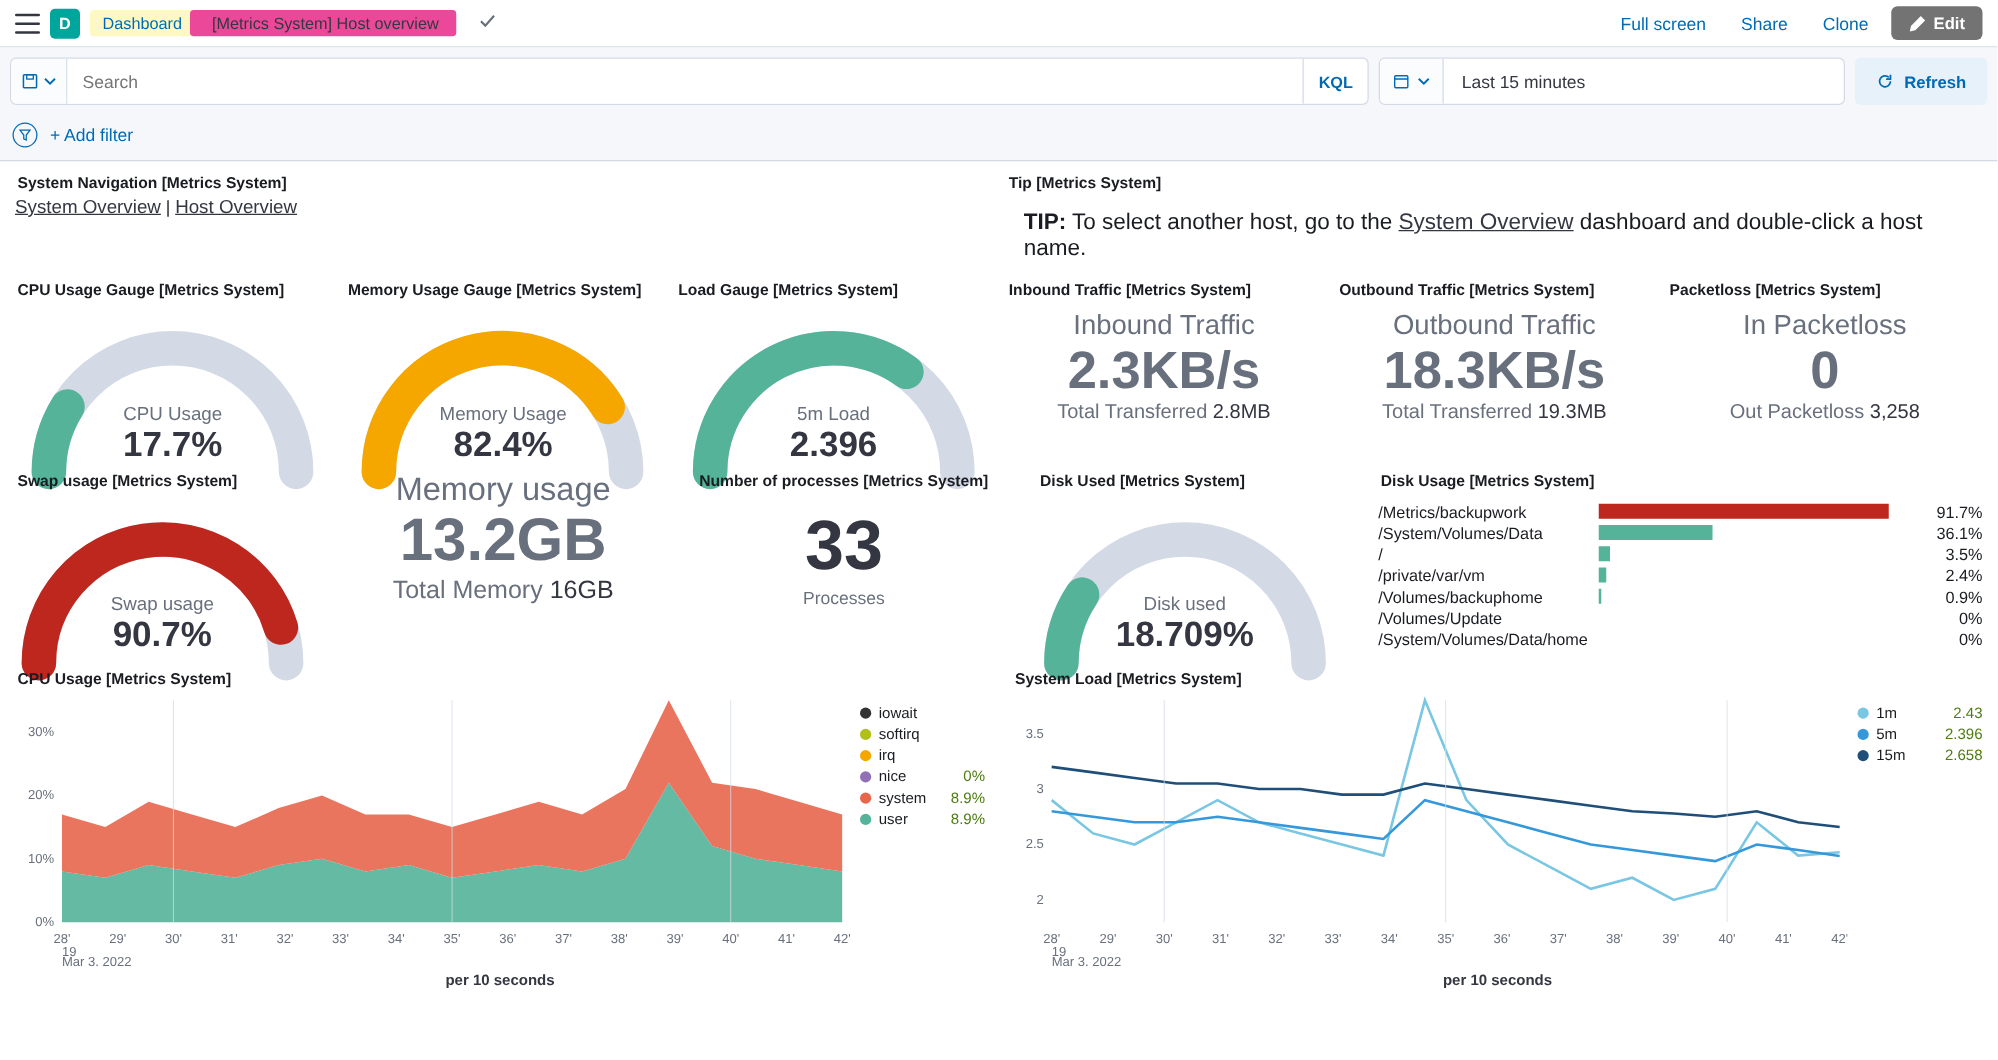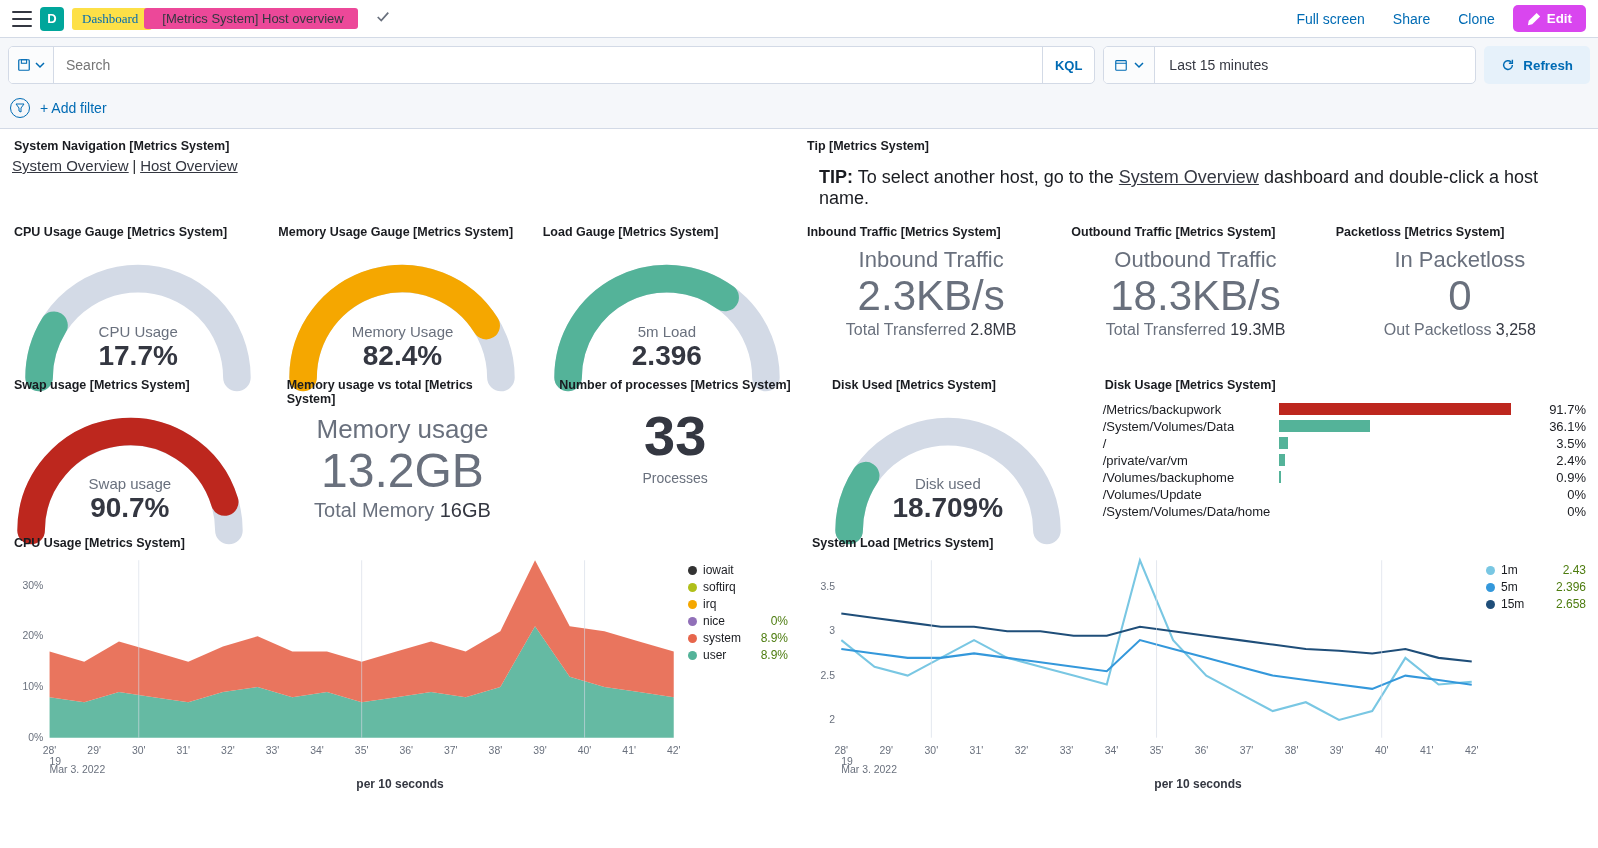--- a/index.html
+++ b/index.html
@@ -28,26 +28,26 @@
     display: flex; align-items: center; height: 38px;
     padding: 0 12px; border-bottom: 1px solid var(--border);
     gap: 8px;
   }
   .hamburger { width: 20px; height: 16px; display:flex; flex-direction:column; justify-content:space-between; cursor:pointer; }
   .hamburger span { height:2px; background:#343741; border-radius:1px; }
   .app-badge { width:24px; height:24px; border-radius:4px; background:#00a69b; color:#fff; font-weight:700; display:flex; align-items:center; justify-content:center; font-size:13px; }
   .crumbs { display:flex; align-items:center; }
   .crumb { position:relative; padding: 3px 14px 3px 18px; background:#ec4899; color:#343741; font-size:13px; display:flex; align-items:center; border-radius:3px; }
   .crumb.first { padding-left:10px; }
-  .crumb.link { background:#fde047; color:var(--blue); font-weight:500; cursor:pointer;font-family:Liberation Serif, serif; }
+  .crumb.link { background:#fef9c3; color:var(--blue); font-weight:500; cursor:pointer; }
   .crumb + .crumb { margin-left:-8px; }
   .check-ico { margin-left:10px; color:var(--gray-text); }
   .spacer { flex:1; }
   .top-link { color:var(--blue); font-weight:500; padding:6px 10px; cursor:pointer; }
-  .edit-btn { background:#d946ef; color:#fff; border:none; border-radius:5px; padding:6px 14px; font-weight:600; display:flex; align-items:flex-end; gap:6px; cursor:pointer; }
+  .edit-btn { background:#737373; color:#fff; border:none; border-radius:5px; padding:6px 14px; font-weight:600; display:flex; align-items:flex-end; gap:6px; cursor:pointer; }
 
   
   .query-row { display:flex; padding:8px 8px 0 8px; gap:8px; align-items:stretch; border-bottom:1px solid var(--border); background:var(--gray-bg); flex-wrap:wrap; }
   .query-group { display:flex; border:1px solid var(--border); border-radius:5px; background:#fff; flex:1; overflow:hidden; }
   .query-opts { display:flex; align-items:center; padding:0 8px; border-right:1px solid var(--border); color:var(--blue); gap:4px; background:#fbfcfd; }
   .query-input { flex:1; border:none; outline:none; padding:10px 12px; font-size:14px; color:var(--gray-text); }
   .kql { padding:0 12px; display:flex; align-items:center; color:var(--blue); font-weight:600; font-size:13px; border-left:1px solid var(--border); cursor:pointer; }
   .date-group { display:flex; border:1px solid var(--border); border-radius:5px; background:#fff; overflow:hidden; }
   .date-btn { display:flex; align-items:center; padding: 0 10px; border-right:1px solid var(--border); color:var(--blue); gap:6px; background:#fbfcfd; }
   .date-txt { display:flex; align-items:center; padding:0 14px; min-width:320px; color:#343741; }
@@ -67,21 +67,21 @@
   .grid-row { display:grid; grid-template-columns: repeat(6, 1fr); gap:0; }
   .cell { padding:0 6px; }
   .gauge-wrap { display:flex; flex-direction:column; align-items:center; padding-top:8px; }
   .gauge-wrap svg { width:100%; max-width:230px; }
   .gauge-mid { position:relative; text-align:center; margin-top:-78px; }
   .gauge-label { color:var(--gray-text); font-size:15px; }
   .gauge-val { font-size:28px; font-weight:600; color:#343741; }
 
   .stat-block { text-align:center; padding-top:4px; }
   .stat-label { color:var(--gray-text); font-size:22px; }
-  .stat-big { font-size:42px; font-weight:400; color:#343741; line-height:1.1; }
+  .stat-big { font-size:42px; font-weight:700; color:#343741; line-height:1.1; }
   .stat-sub { color:var(--gray-text); font-size:16px; margin-top:2px; }
   .stat-huge { font-size:56px; font-weight:800; color:#343741; line-height:1; }
   .stat-small { color:var(--gray-text); font-size:14px; margin-top:6px; }
 
   .disk-list { padding-top:4px; font-size:13px; }
   .disk-row { display:grid; grid-template-columns: 170px 1fr 48px; align-items:center; gap:6px; margin:2px 0; }
   .disk-bar-bg { height:12px; background:transparent; position:relative; }
   .disk-bar-fill { height:12px; }
 
   .chart-area { display:flex; gap:8px; }
@@ -260,21 +260,20 @@
             <path d="M 14 110.00000000000001 A 86 86 0 0 1 186 109.99999999999999" stroke="#d3dae6" stroke-width="24" fill="none" stroke-linecap="round"></path>
             <path d="M 14 110.00000000000001 A 86 86 0 0 1 182.3554615523555 85.22949430272979" stroke="#bd271e" stroke-width="24" fill="none" stroke-linecap="round"></path>
           </svg>
           <div class="gauge-mid">
             <div class="gauge-label">Swap usage</div>
             <div class="gauge-val">90.7%</div>
           </div>
         </div>
       </div>
     <div class="cell">
-        <div class="panel-title">Memory usage vs total [Metrics System]</div>
       <div class="stat-block">
         <div class="stat-label" style="font-size:26px">Memory usage</div>
         <div class="stat-big" style="font-size:48px;color:#69707d">13.2GB</div>
         <div class="stat-sub" style="font-size:20px"><span>Total Memory </span><span style="color:#343741">16GB</span></div>
       </div>
     </div>
     <div class="cell">
         <div class="panel-title">Number of processes [Metrics System]</div>
       <div class="stat-block" style="padding-top:12px">
         <div class="stat-huge">33</div>

